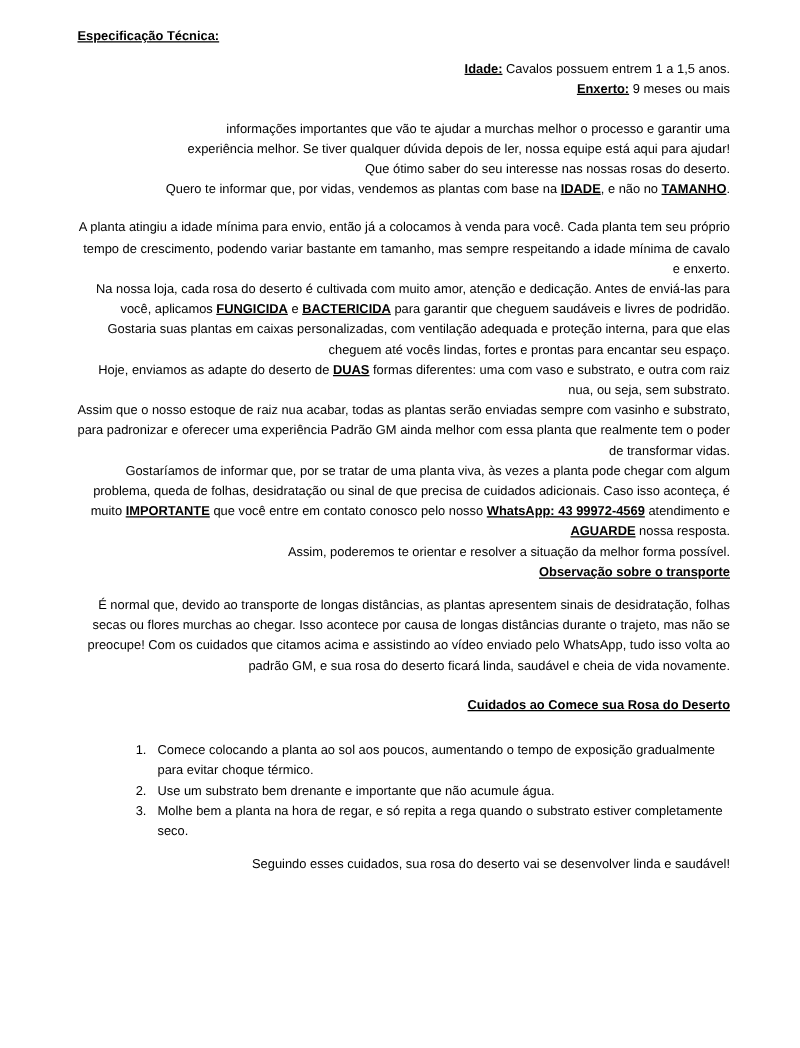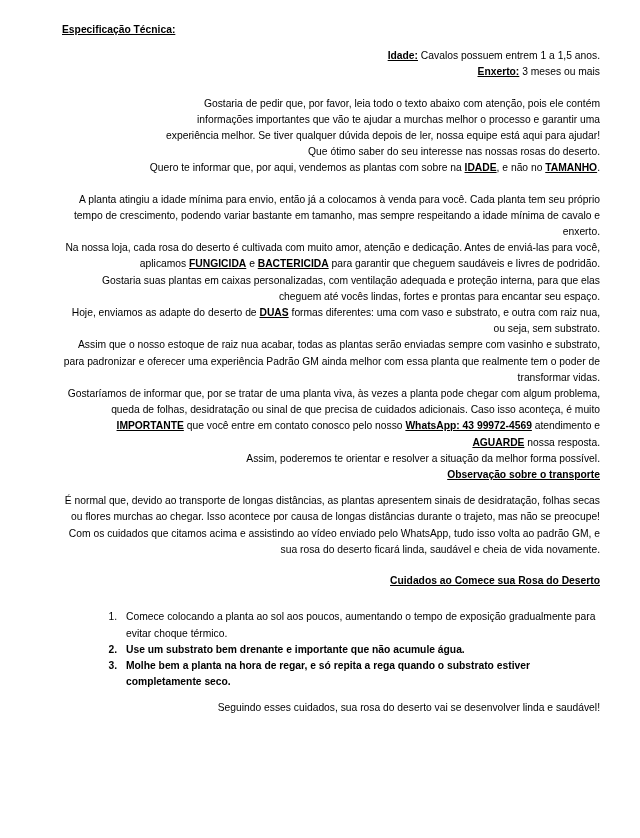--- a/index.html
+++ b/index.html
@@ -11,21 +11,21 @@
     width: 640px;
     height: 838px;
     font-family: "Liberation Sans", sans-serif;
     color: #000000;
     overflow: hidden;
   }
   #page {
     width: 640px;
     height: 838px;
     box-sizing: border-box;
-    padding: 22px 40px 10px 62px;
+    padding: 22px 56px 10px 62px;
     position: relative;
   }
   .para {
     font-size: 10.3px;
     line-height: 16.2px;
     text-align: right;
     margin: 0;
   }
   .gap-sm { height: 10px; }
   .gap-md { height: 15px; }
@@ -46,50 +46,49 @@
   ol.steps {
     margin: 0;
     padding-left: 58px;
     font-size: 10.3px;
     line-height: 16.2px;
   }
   ol.steps > li {
     margin: 0 0 0 0;
     padding-left: 6px;
   }
-  ol.steps > li + li { margin-top: 0px; font-weight: bold; }
+  ol.steps > li + li { margin-top: 0px; }
   .li-text { display: block; }
 </style>
 </head>
 <body>
 
 <div id="page">
 
   <div class="heading-main">Especificação Técnica:</div>
 
   <div class="gap-sm"></div>
 
   <div class="para">
     <span class="bu">Idade:</span><span> Cavalos possuem entrem 1 a 1,5 anos.</span>
   </div>
   <div class="para">
-    <span class="bu">Enxerto:</span><span> 3 meses ou mais</span>
+    <span class="bu">Enxerto:</span><span> 9 meses ou mais</span>
   </div>
 
   <div class="gap-md"></div>
 
   <div class="para">
-    <span class="li-text">Gostaria de pedir que, por favor, leia todo o texto abaixo com atenção, pois ele contém</span>
     <span class="li-text">informações importantes que vão te ajudar a murchas melhor o processo e garantir uma</span>
     <span class="li-text">experiência melhor. Se tiver qualquer dúvida depois de ler, nossa equipe está aqui para ajudar!</span>
     <span class="li-text">Que ótimo saber do seu interesse nas nossas rosas do deserto.</span>
   </div>
 
   <div class="para">
-    <span>Quero te informar que, por aqui, vendemos as plantas com sobre na </span><span class="bu">IDADE</span><span>, e não no </span><span class="bu">TAMANHO</span><span>.</span>
+    <span>Quero te informar que, por vidas, vendemos as plantas com base na </span><span class="bu">IDADE</span><span>, e não no </span><span class="bu">TAMANHO</span><span>.</span>
   </div>
 
   <div class="gap-md"></div>
 
   <div class="para">A planta atingiu a idade mínima para envio, então já a colocamos à venda para você. Cada planta tem seu próprio tempo de crescimento, podendo variar bastante em tamanho, mas sempre respeitando a idade mínima de cavalo e enxerto.</div>
 
   <div class="para">
     <span>Na nossa loja, cada rosa do deserto é cultivada com muito amor, atenção e dedicação. Antes de enviá-las para você, aplicamos </span><span class="bu">FUNGICIDA</span><span> e </span><span class="bu">BACTERICIDA</span><span> para garantir que cheguem saudáveis e livres de podridão.</span>
   </div>
 

